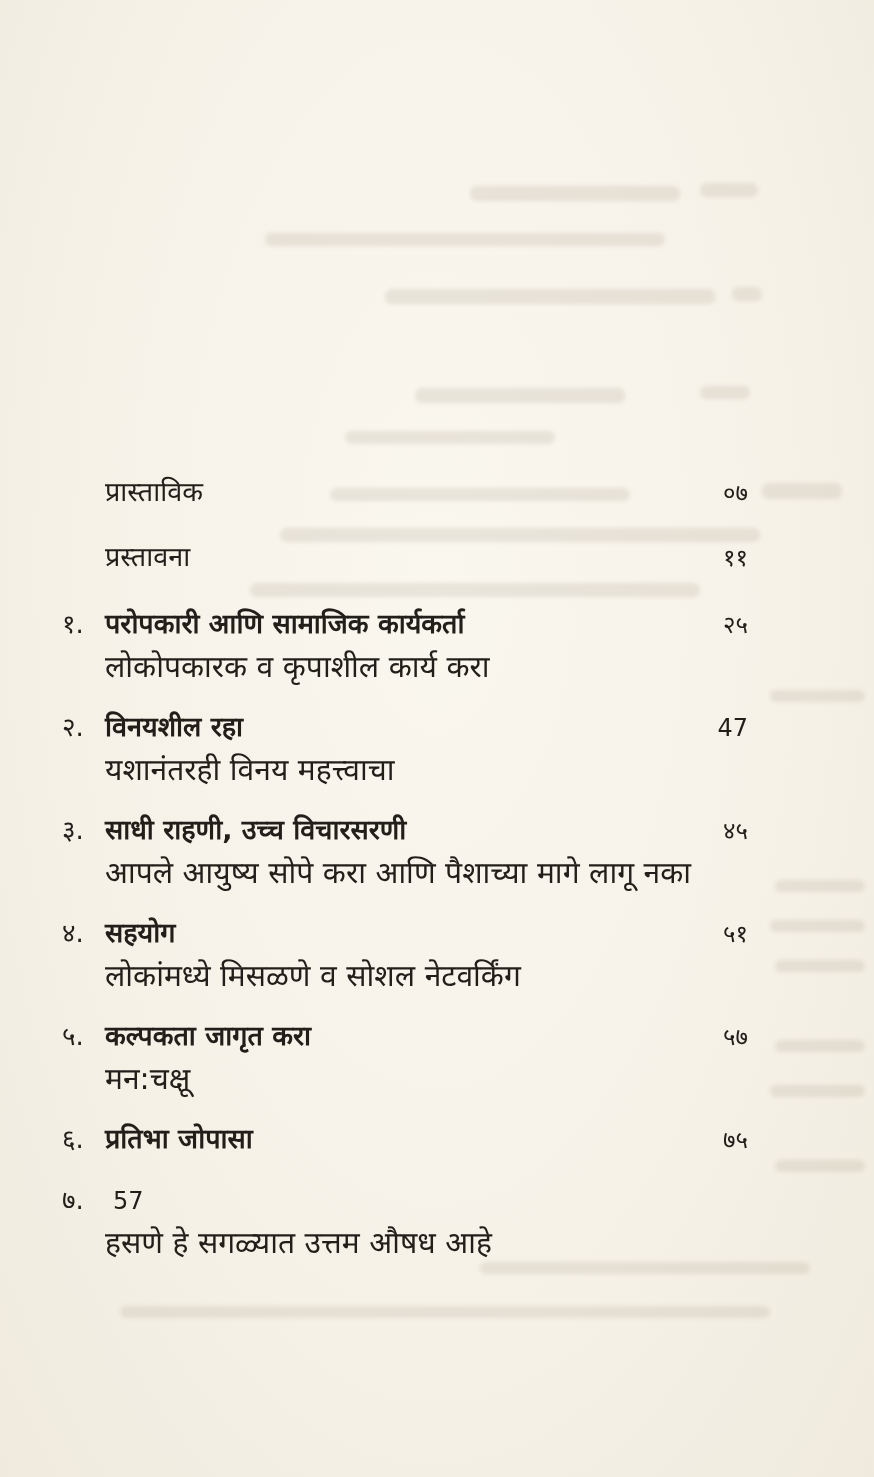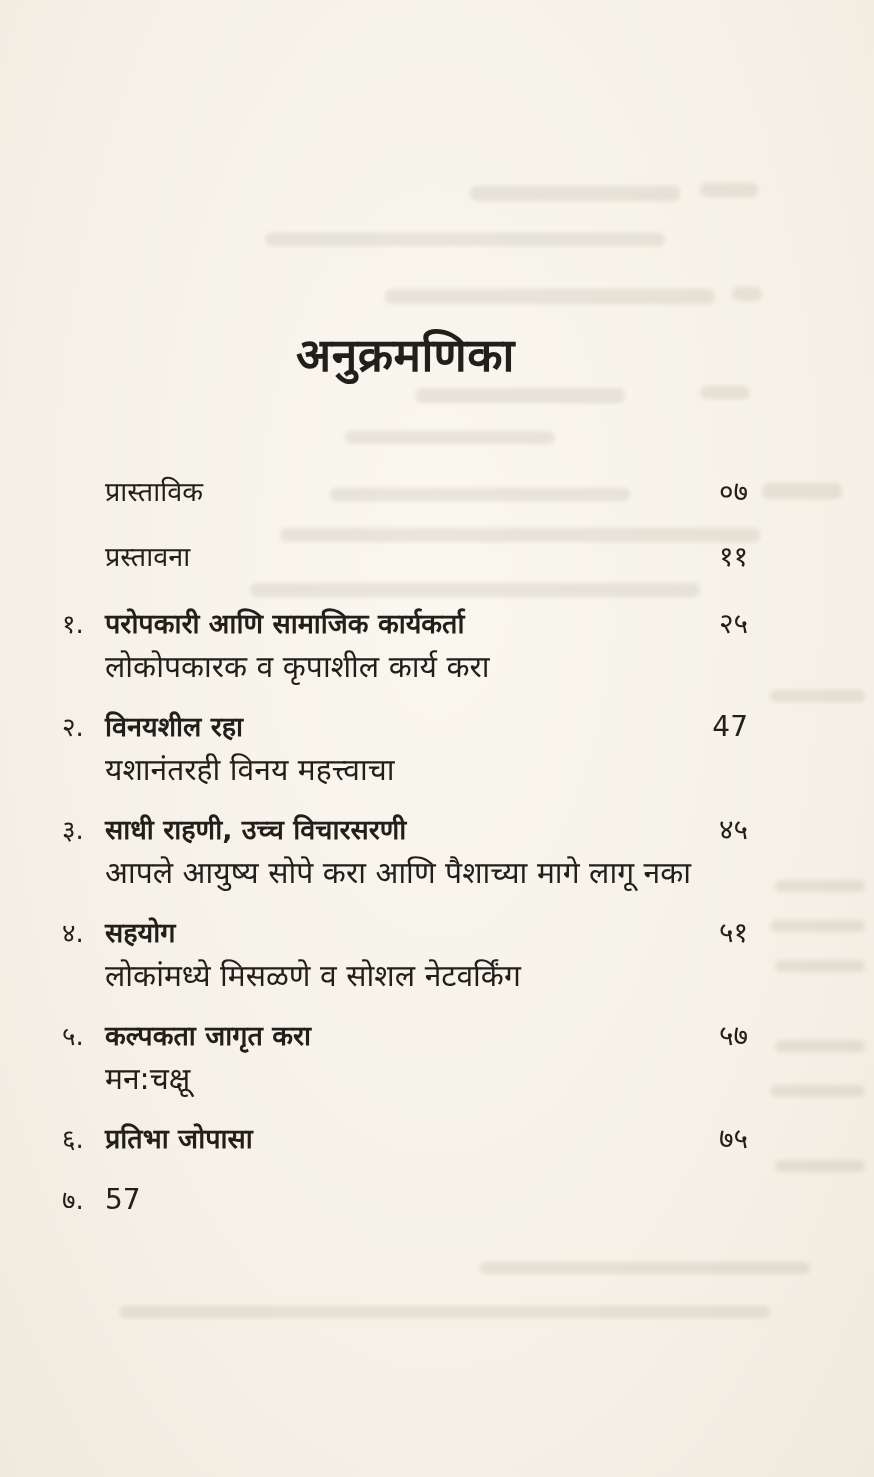--- a/index.html
+++ b/index.html
@@ -54,24 +54,25 @@
   .chapter-head .no {
     width: 43px;
     font-size: 26px;
     font-weight: 400;
   }
   .chapter-head .ch-title {
     flex: 1;
     font-weight: 700;
   }
   .pageno {
-    font-size: 28px;
+    font-size: 24px;
     font-weight: 400;
     text-align: right;
     white-space: nowrap;
+    margin-left: 8px;
   }
   .chapter-sub {
     padding-left: 43px;
     height: 42px; line-height: 42px;
     font-size: 30px;
   }
 </style>
 </head>
 <body>
 
@@ -94,21 +95,20 @@
     <div class="ghost" style="left:775px; top:880px; width:90px; height:12px;"></div>
     <div class="ghost" style="left:770px; top:920px; width:95px; height:12px;"></div>
     <div class="ghost" style="left:775px; top:960px; width:90px; height:12px;"></div>
     <div class="ghost" style="left:775px; top:1040px; width:90px; height:12px;"></div>
     <div class="ghost" style="left:770px; top:1085px; width:95px; height:12px;"></div>
     <div class="ghost" style="left:775px; top:1160px; width:90px; height:12px;"></div>
     <div class="ghost" style="left:480px; top:1262px; width:330px; height:12px;"></div>
     <div class="ghost" style="left:120px; top:1306px; width:650px; height:12px;"></div>
   </div>
 
-  <div class="title">अनुक्रमणिका</div>
 
   <div class="toc">
 
     <div class="front-row">
       <span class="label">प्रास्ताविक</span>
       <span class="pageno">०७</span>
     </div>
 
     <div class="front-row">
       <span class="label">प्रस्तावना</span>
@@ -166,16 +166,17 @@
         <span class="ch-title">प्रतिभा जोपासा</span>
         <span class="pageno">७५</span>
       </div>
     </div>
 
     <div class="chapter">
       <div class="chapter-head">
         <span class="no">७.</span>
         <span class="pageno">57</span>
       </div>
+      <div class="chapter-sub">हसणे हे सगळ्यात उत्तम औषध आहे</div>
     </div>
 
   </div>
 </div>
 
 </body></html>

